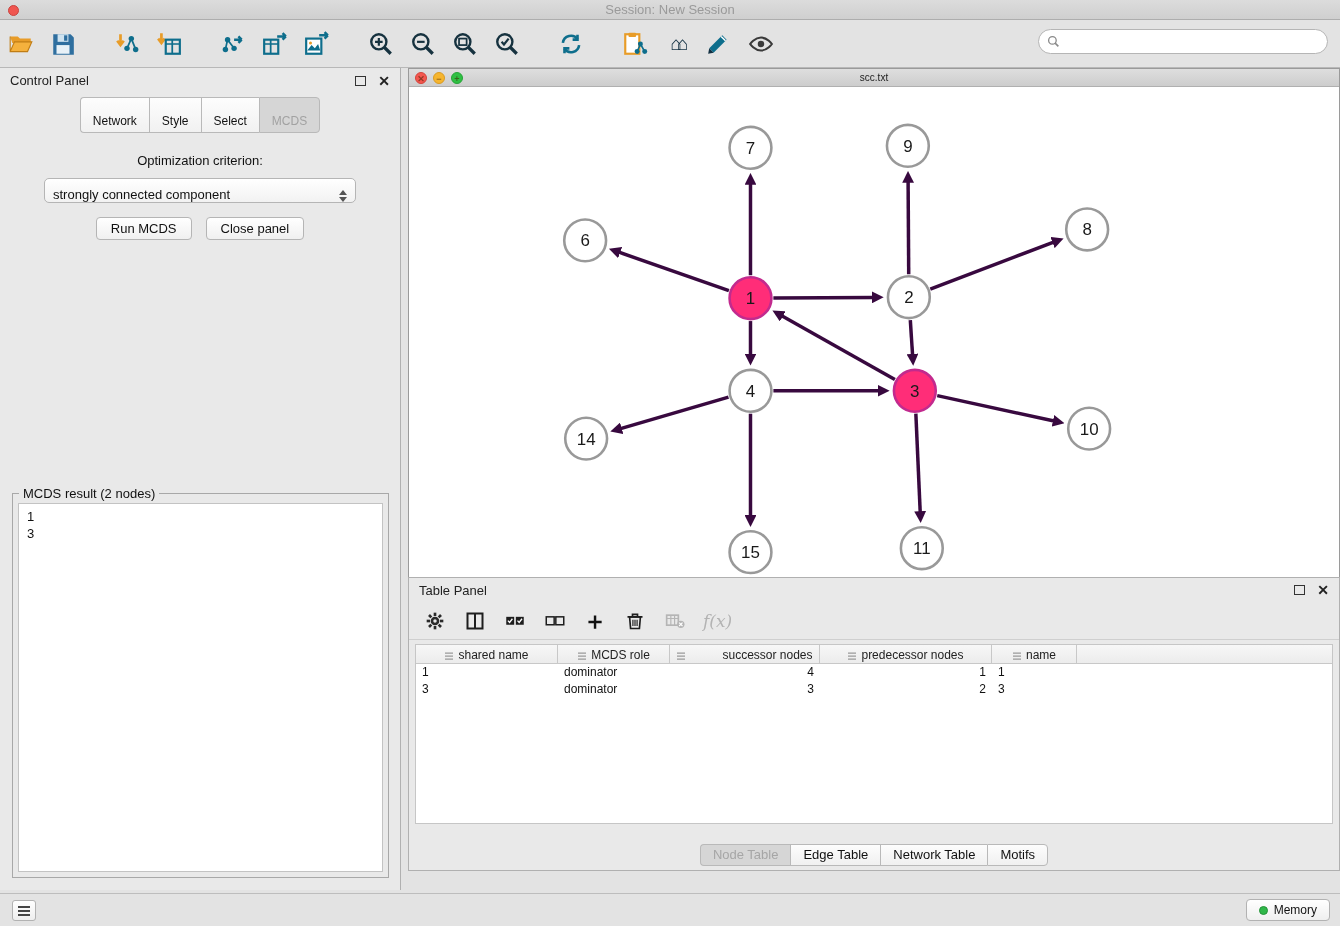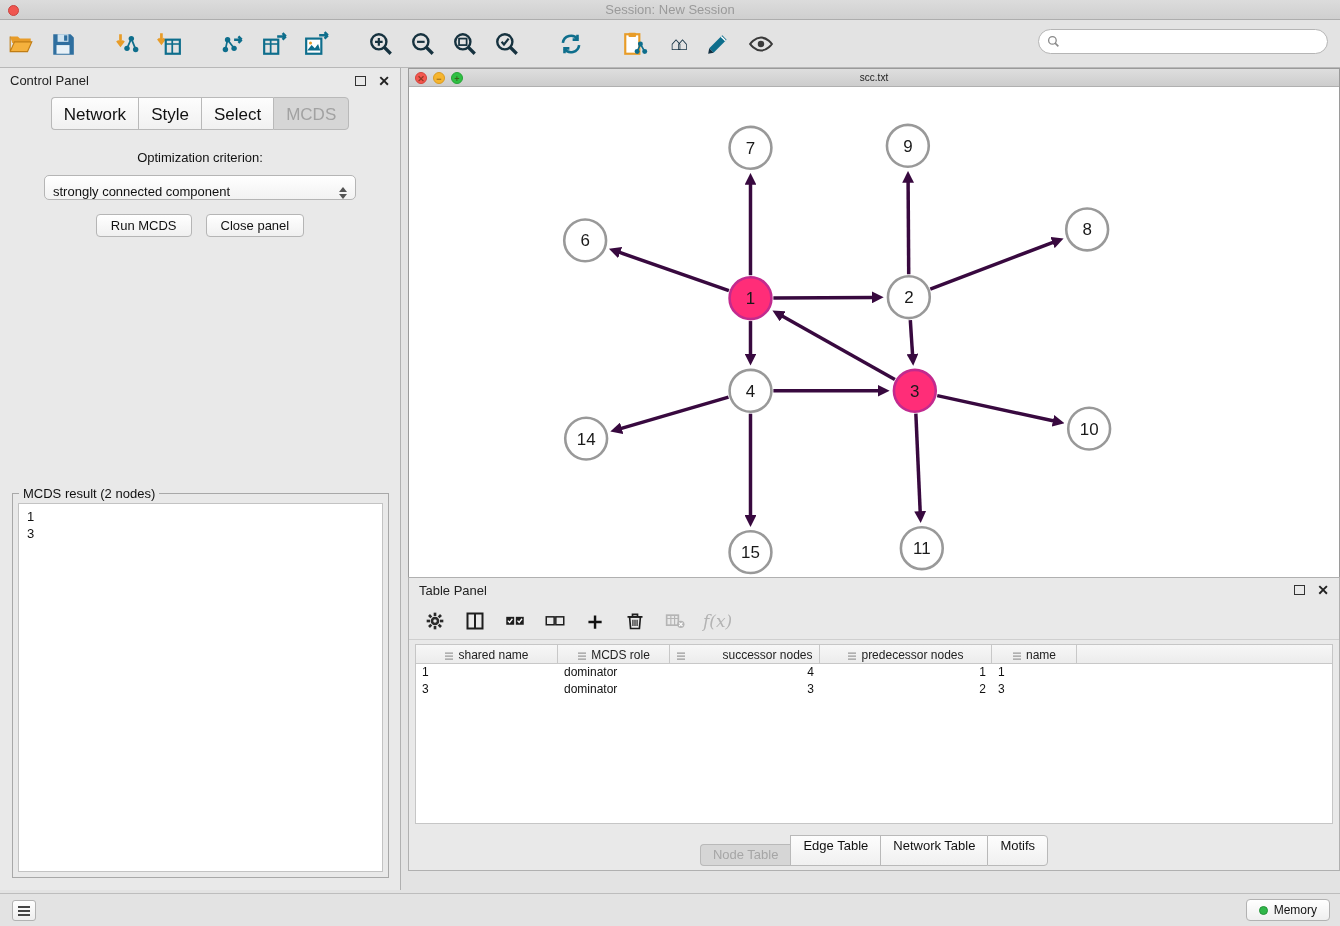--- a/index.html
+++ b/index.html
@@ -28,21 +28,21 @@
   .searchbox input { border:none; outline:none; flex:1; font-size:12px; font-family:"Liberation Sans",sans-serif; background:transparent; }
 
   
   .control-panel { position:absolute; left:0; top:68px; width:401px; height:822px;
     background:#e9e9e9; border-right:1px solid #b0b0b0; }
   .panel-header { height:25px; display:flex; align-items:center; padding:0 10px; font-size:13px; color:#222; }
   .panel-header .spacer { flex:1; }
   .float-btn { width:11px; height:10px; border:1.5px solid #333; margin-right:12px; }
   .close-x { font-size:14px; font-weight:bold; color:#222; line-height:1; }
   .cp-tabs { display:flex; justify-content:center; margin-top:4px; }
-  .cp-tab { font-size:17px; padding:7px 12px 4px; background:linear-gradient(#fdfdfd,#f1f1f1);
+  .cp-tab { font-size:12px; padding:16px 12px 4px; background:linear-gradient(#fdfdfd,#f1f1f1);
     border:1px solid #b9b9b9; border-right:none; color:#111; }
   .cp-tab:first-child { border-radius:4px 0 0 4px; }
   .cp-tab:last-child { border-radius:0 4px 4px 0; border-right:1px solid #b9b9b9; }
   .cp-tab.active { background:#d6d6d6; color:#a2a2a2; }
   .cp-body { padding-top:20px; text-align:center; }
   .opt-label { font-size:13px; color:#111; margin-bottom:10px; }
   .dropdown { width:312px; height:25px; margin:0 auto; background:linear-gradient(#ffffff,#f2f2f2);
     border:1px solid #b5b5b5; border-radius:5px; display:flex; align-items:flex-end; padding:0 8px; }
   .dropdown .value { flex:1; text-align:left; font-size:13px; color:#111; }
   .dd-arrows { display:flex; flex-direction:column; gap:2px; margin-left:6px; }
@@ -91,21 +91,21 @@
     border-right:1px solid #c8c8c8; height:19px; }
   .th .hicon { width:10px; height:9px; display:inline-block; }
   .trow { display:flex; height:17px; }
   .td { font-size:12px; color:#111; padding:1px 6px 0; white-space:nowrap; overflow:hidden; }
   .td.right { text-align:right; }
   .tp-tabs-strip { position:absolute; left:0; bottom:4px; width:100%; display:flex; justify-content:center; }
   .tp-tab { font-size:13px; padding:2px 12px 3px; background:linear-gradient(#fdfdfd,#f0f0f0);
     border:1px solid #b9b9b9; border-right:none; color:#111; }
   .tp-tab:first-child { border-radius:4px 0 0 4px; }
   .tp-tab:last-child { border-radius:0 4px 4px 0; border-right:1px solid #b9b9b9; }
-  .tp-tab.active { background:#d6d6d6; color:#a6a6a6;margin-top:9px; }
+  .tp-tab.active { background:#d6d6d6; color:#a6a6a6; }
 
   
   .statusbar { position:absolute; left:0; bottom:0; width:1340px; height:33px; background:#e3e3e3;
     border-top:1px solid #bdbdbd; }
   .list-btn { position:absolute; left:12px; top:6px; width:24px; height:21px; background:linear-gradient(#fff,#eee);
     border:1px solid #b2b2b2; border-radius:3px; display:flex; align-items:center; justify-content:center; }
   .list-glyph { width:12px; height:2px; background:#444; box-shadow:0 4px 0 #444, 0 -4px 0 #444; }
   .memory-btn { position:absolute; right:10px; top:5px; height:22px; padding:0 12px;
     background:linear-gradient(#fff,#efefef); border:1px solid #b2b2b2; border-radius:4px;
     display:flex; align-items:center; gap:6px; font-size:12px; color:#111; }

